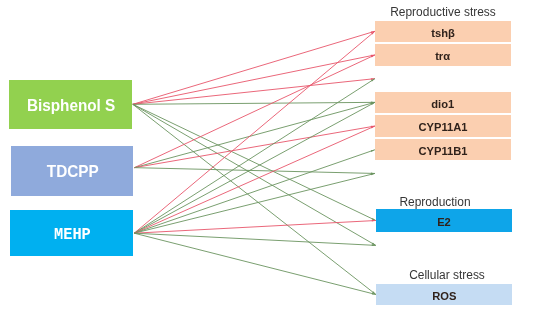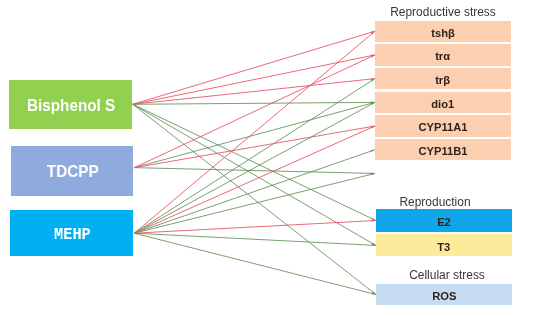--- a/index.html
+++ b/index.html
@@ -112,36 +112,30 @@
   <div class="srcbox" style="left:10.4px;top:210.3px;width:122.6px;height:45.8px;background:#00B0F0;font-family:Liberation Mono, monospace;">
     <span class="srclabel" style="font-size:17.0px;">MEHP</span>
   </div>
   <div class="grp-title" style="left:342.90px;top:3.90px;width:200px;">Reproductive stress</div>
   <div class="tgtbox" style="left:375.1px;top:20.6px;width:135.9px;height:21.3px;background:#FBCFB0;">
     <span class="tgtlabel">tshβ</span>
   </div>
   <div class="tgtbox" style="left:375.1px;top:44.3px;width:135.9px;height:21.3px;background:#FBCFB0;">
     <span class="tgtlabel">trα</span>
   </div>
-  <div class="tgtbox" style="left:375.1px;top:68.0px;width:135.9px;height:21.3px;background:#FBCFB0;">
-    <span class="tgtlabel">trβ</span>
-  </div>
   <div class="tgtbox" style="left:375.1px;top:91.7px;width:135.9px;height:21.3px;background:#FBCFB0;">
     <span class="tgtlabel">dio1</span>
   </div>
   <div class="tgtbox" style="left:375.1px;top:115.4px;width:135.9px;height:21.3px;background:#FBCFB0;">
     <span class="tgtlabel">CYP11A1</span>
   </div>
   <div class="tgtbox" style="left:375.1px;top:139.1px;width:135.9px;height:21.3px;background:#FBCFB0;">
     <span class="tgtlabel">CYP11B1</span>
   </div>
   <div class="grp-title" style="left:335.20px;top:193.70px;width:200px;">Reproduction</div>
   <div class="tgtbox" style="left:376.0px;top:209.2px;width:136.0px;height:22.6px;background:#0ea5e9;">
     <span class="tgtlabel">E2</span>
   </div>
-  <div class="tgtbox" style="left:376.0px;top:234.4px;width:136.0px;height:22.0px;background:#FCEB9B;">
-    <span class="tgtlabel">T3</span>
-  </div>
   <div class="grp-title" style="left:346.60px;top:266.50px;width:200px;">Cellular stress</div>
   <div class="tgtbox" style="left:376.1px;top:284.1px;width:135.9px;height:20.8px;background:#C5DCF3;">
     <span class="tgtlabel">ROS</span>
   </div>
 </div>
 
 </body></html>

